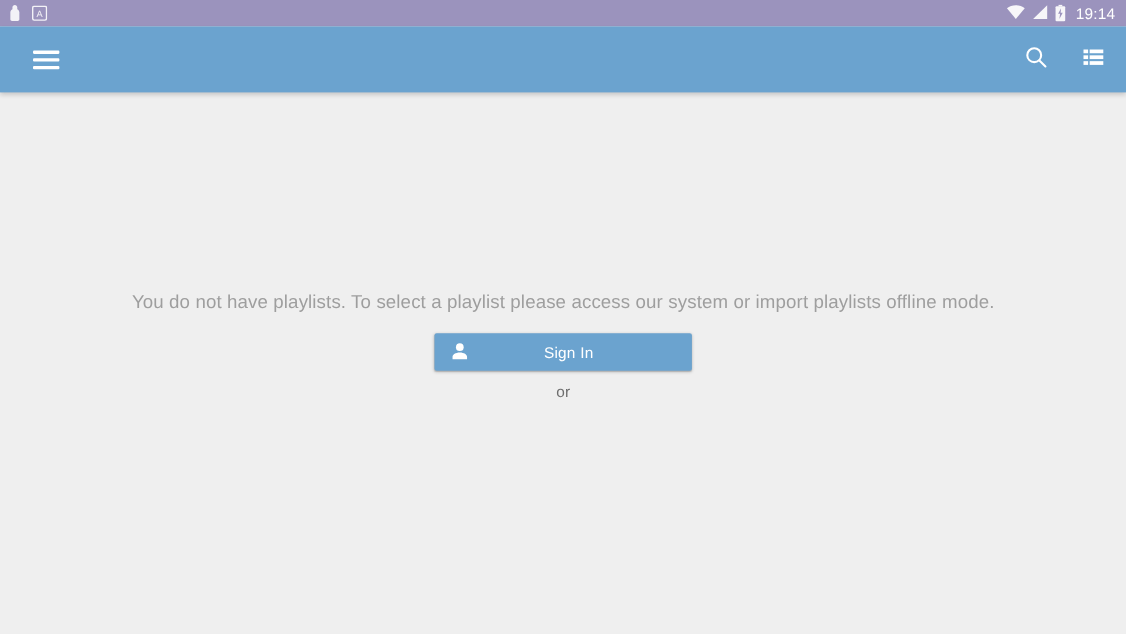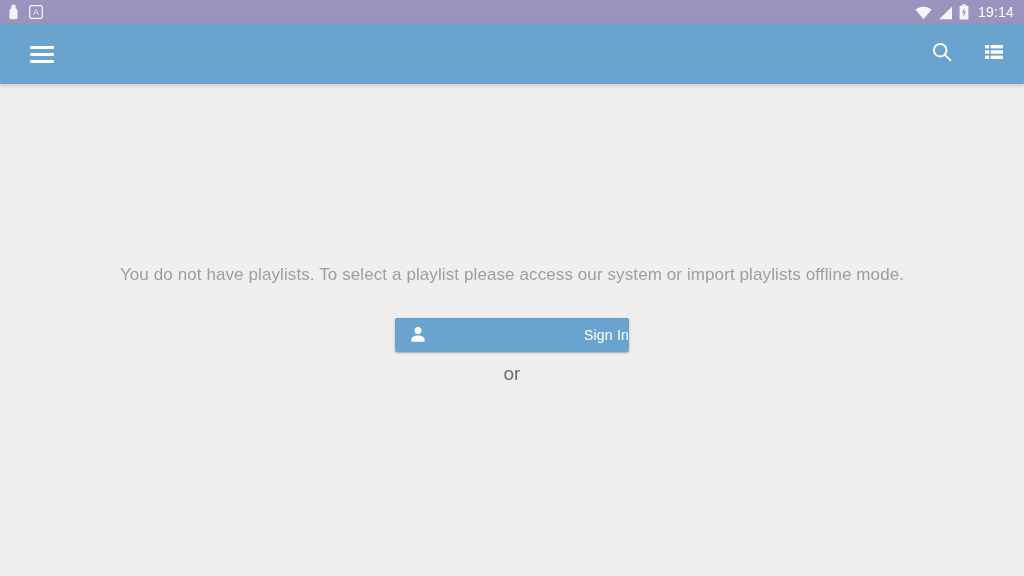--- a/index.html
+++ b/index.html
@@ -34,21 +34,21 @@
     color: #ffffff;
   }
   .status-left {
     display: flex;
     align-items: center;
     gap: 10px;
   }
   .status-right {
     margin-left: auto;
     display: flex;
-    align-items: flex-end;
+    align-items: flex-start;
     gap: 6px;
   }
   .status-icon {
     display: inline-flex;
     align-items: center;
     justify-content: center;
     opacity: 0.92;
   }
   .status-time {
     font-size: 14px;
@@ -122,21 +122,21 @@
     display: flex;
     flex-direction: column;
     align-items: center;
   }
   .empty-message {
     font-size: 17px;
     color: #9e9e9e;
     text-align: center;
     letter-spacing: 0.1px;
     line-height: 22px;
-    margin-bottom: 32px;
+    margin-bottom: 17px;
     white-space: nowrap;
   }
   .action-btn {
     width: 234px;
     height: 34px;
     background: #6ba3cf;
     border: none;
     border-radius: 2px;
     display: flex;
     align-items: center;
@@ -151,29 +151,29 @@
     left: 12px;
     top: 0;
     bottom: 0;
     display: flex;
     align-items: center;
     justify-content: center;
     width: 22px;
   }
   .action-btn .btn-label {
     flex: 1 1 auto;
-    text-align: right;
+    text-align: center;
     color: #ffffff;
     font-size: 14px;
     font-family: "Liberation Sans", sans-serif;
     letter-spacing: 0.2px;
     padding-left: 10px;
   }
   .or-divider {
-    font-size: 19px;
+    font-size: 14px;
     color: #6e6e6e;
     margin: 11px 0 11px 0;
     letter-spacing: 0.1px;
   }
 </style>
 </head>
 <body>
 
 <div class="screen">
 

